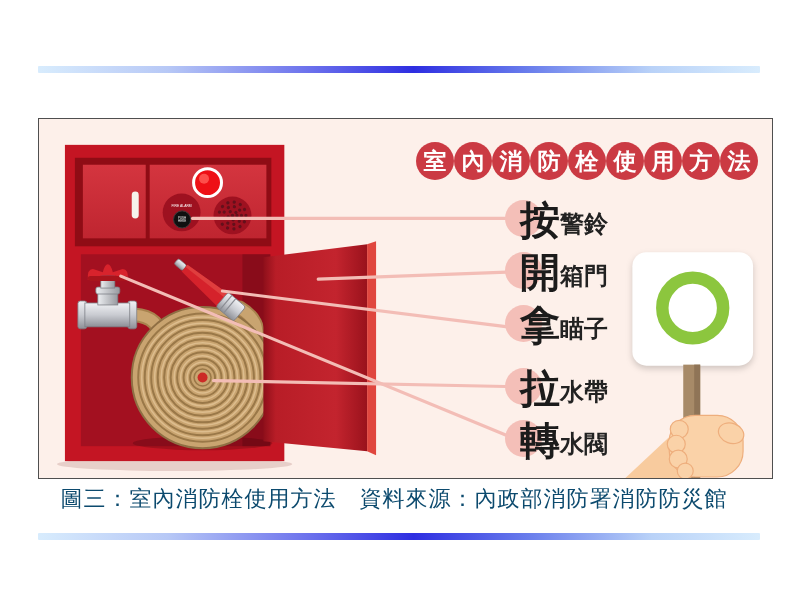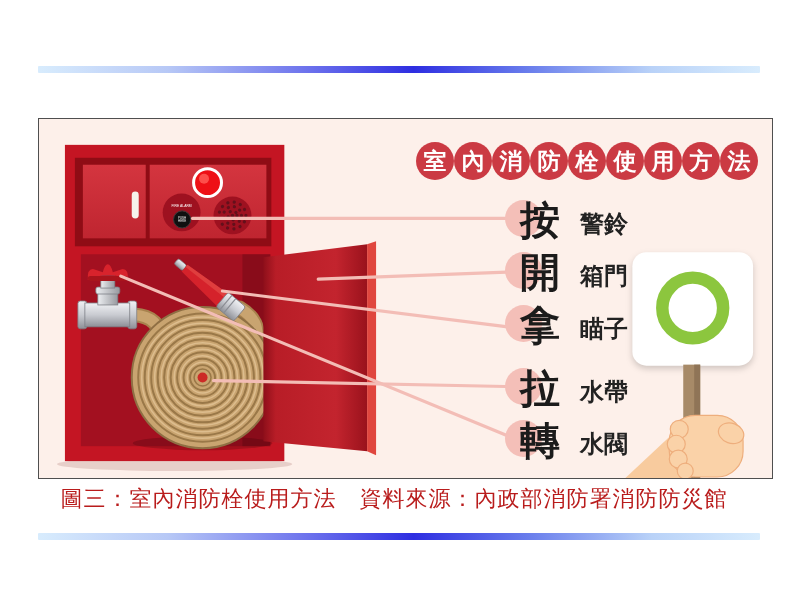--- a/index.html
+++ b/index.html
@@ -12,23 +12,23 @@
   .figure{position:absolute;left:38px;top:118px;width:735px;height:361px;background:#fdf0ea;
           border:1px solid #4f4f4f;box-sizing:border-box;}
   .illus{position:absolute;left:0;top:0;width:733px;height:359px;display:block}
   .title-row{position:absolute;left:377px;top:23px;display:flex}
   .tchar{width:38px;height:38px;border-radius:50%;background:#cb3a43;color:#ffffff;
          font-size:23px;font-weight:700;display:flex;align-items:center;justify-content:center;
          flex:0 0 38px;}
   .instr{position:absolute;left:466px;height:42px;display:flex;align-items:flex-end;white-space:nowrap}
   .bubble{position:absolute;left:0;top:2px;width:37px;height:37px;border-radius:50%;background:#f4bfb8}
   .action{position:relative;margin-left:15px;font-size:40px;line-height:40px;font-weight:700;color:#1b1b1b}
-  .object{position:relative;margin-left:20px;font-size:24px;line-height:33px;font-weight:600;color:#222222}
+  .object{position:relative;margin-left:0;font-size:24px;line-height:33px;font-weight:600;color:#222222}
   .caption{position:absolute;left:0;top:484px;width:788px;text-align:center;
-           font-family:"Liberation Serif",serif;font-size:22px;color:#b91c1c;letter-spacing:1px}
+           font-family:"Liberation Serif",serif;font-size:22px;color:#0c4a6e;letter-spacing:1px}
 </style>
 </head>
 <body>
 
 <div class="rule rule-top"></div>
 
 <div class="figure">
 
   <svg class="illus" viewBox="0 0 735 361" preserveAspectRatio="none">
     <defs>

